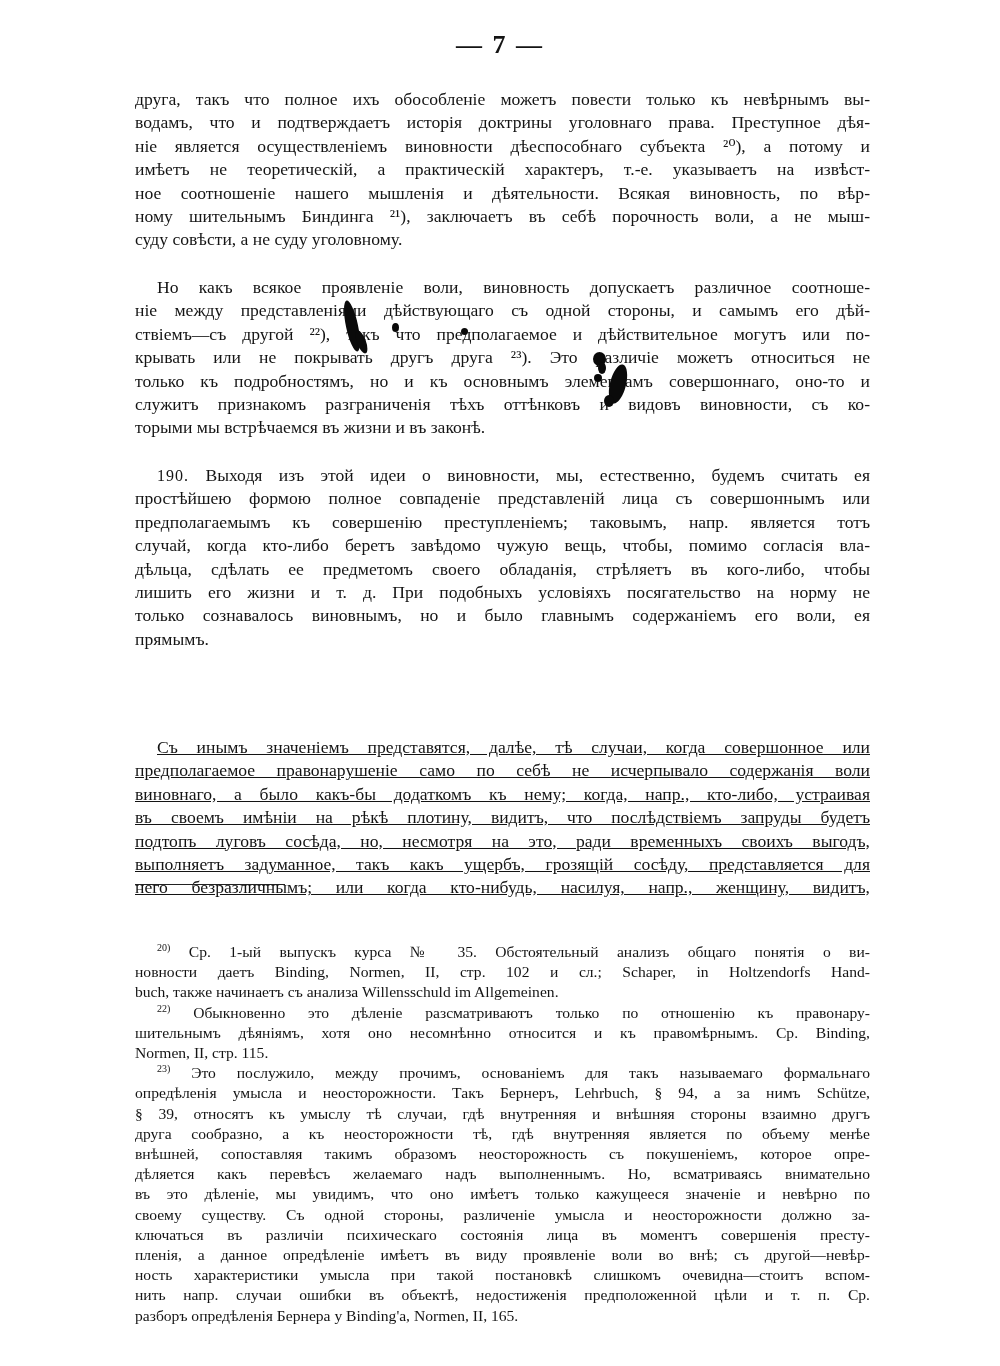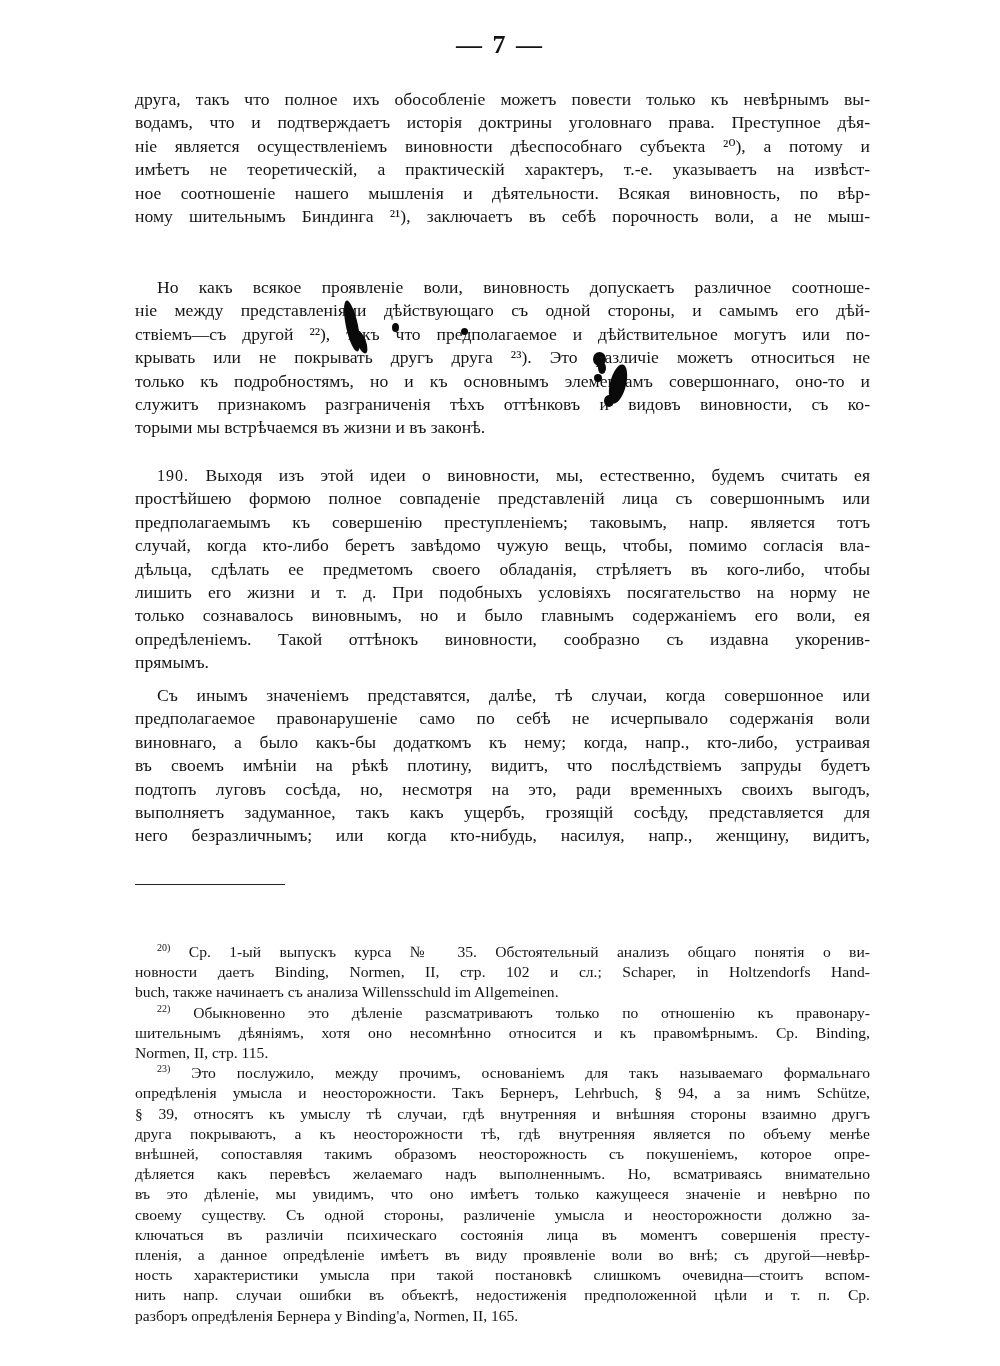--- a/index.html
+++ b/index.html
@@ -42,45 +42,45 @@
 
   <div class="page-number">— 7 —</div>
 
   <div class="body-text" style="top:88px;">
     <span class="line">друга, такъ что полное ихъ обособленіе можетъ повести только къ невѣрнымъ вы-</span>
     <span class="line">водамъ, что и подтверждаетъ исторія доктрины уголовнаго права. Преступное дѣя-</span>
     <span class="line">ніе является осуществленіемъ виновности дѣеспособнаго субъекта ²⁰), а потому и</span>
     <span class="line">имѣетъ не теоретическій, а практическій характеръ, т.-е. указываетъ на извѣст-</span>
     <span class="line">ное соотношеніе нашего мышленія и дѣятельности. Всякая виновность, по вѣр-</span>
     <span class="line">ному шительнымъ Биндинга ²¹), заключаетъ въ себѣ порочность воли, а не мыш-</span>
+    <span class="line last">суду совѣсти, а не суду уголовному.</span>
   </div>
 
   <div class="body-text" style="top:276px;">
     <span class="line indent">Но какъ всякое проявленіе воли, виновность допускаетъ различное соотноше-</span>
     <span class="line">ніе между представленіями дѣйствующаго съ одной стороны, и самымъ его дѣй-</span>
     <span class="line">ствіемъ—съ другой ²²), такъ что предполагаемое и дѣйствительное могутъ или по-</span>
     <span class="line">крывать или не покрывать другъ друга ²³). Это различіе можетъ относиться не</span>
     <span class="line">только къ подробностямъ, но и къ основнымъ элементамъ совершоннаго, оно-то и</span>
     <span class="line">служитъ признакомъ разграниченія тѣхъ оттѣнковъ и видовъ виновности, съ ко-</span>
     <span class="line last">торыми мы встрѣчаемся въ жизни и въ законѣ.</span>
   </div>
 
   <div class="body-text" style="top:464px;">
     <span class="line indent"><span class="sec-num">190.</span> <span>Выходя изъ этой идеи о виновности, мы, естественно, будемъ считать ея</span></span>
     <span class="line">простѣйшею формою полное совпаденіе представленій лица съ совершоннымъ или</span>
     <span class="line">предполагаемымъ къ совершенію преступленіемъ; таковымъ, напр. является тотъ</span>
     <span class="line">случай, когда кто-либо беретъ завѣдомо чужую вещь, чтобы, помимо согласія вла-</span>
     <span class="line">дѣльца, сдѣлать ее предметомъ своего обладанія, стрѣляетъ въ кого-либо, чтобы</span>
     <span class="line">лишить его жизни и т. д. При подобныхъ условіяхъ посягательство на норму не</span>
     <span class="line">только сознавалось виновнымъ, но и было главнымъ содержаніемъ его воли, ея</span>
-    <span class="line">опредѣленіемъ. Такой оттѣнокъ виновности, сообразно съ издавна укоренив-</span>
     <span class="line last">прямымъ.</span>
   </div>
 
-  <div class="body-text" style="top:684px;">
+  <div class="body-text" style="top:736px;text-decoration:underline;">
     <span class="line indent">Съ инымъ значеніемъ представятся, далѣе, тѣ случаи, когда совершонное или</span>
     <span class="line">предполагаемое правонарушеніе само по себѣ не исчерпывало содержанія воли</span>
     <span class="line">виновнаго, а было какъ-бы додаткомъ къ нему; когда, напр., кто-либо, устраивая</span>
     <span class="line">въ своемъ имѣніи на рѣкѣ плотину, видитъ, что послѣдствіемъ запруды будетъ</span>
     <span class="line">подтопъ луговъ сосѣда, но, несмотря на это, ради временныхъ своихъ выгодъ,</span>
     <span class="line">выполняетъ задуманное, такъ какъ ущербъ, грозящій сосѣду, представляется для</span>
     <span class="line">него безразличнымъ; или когда кто-нибудь, насилуя, напр., женщину, видитъ,</span>
   </div>
 
   <div class="rule"></div>
@@ -93,21 +93,21 @@
     </div>
     <div class="footnote">
       <span class="line indent"><span class="fnref">22)</span> <span>Обыкновенно это дѣленіе разсматриваютъ только по отношенію къ правонару-</span></span>
       <span class="line">шительнымъ дѣяніямъ, хотя оно несомнѣнно относится и къ правомѣрнымъ. Ср. Binding,</span>
       <span class="line last">Normen, II, стр. 115.</span>
     </div>
     <div class="footnote">
       <span class="line indent"><span class="fnref">23)</span> <span>Это послужило, между прочимъ, основаніемъ для такъ называемаго формальнаго</span></span>
       <span class="line">опредѣленія умысла и неосторожности. Такъ Бернеръ, Lehrbuch, § 94, а за нимъ Schütze,</span>
       <span class="line">§ 39, относятъ къ умыслу тѣ случаи, гдѣ внутренняя и внѣшняя стороны взаимно другъ</span>
-      <span class="line">друга покрываютъ, а къ неосторожности тѣ, гдѣ внутренняя является по объему менѣе</span>
+      <span class="line">друга сообразно, а къ неосторожности тѣ, гдѣ внутренняя является по объему менѣе</span>
       <span class="line">внѣшней, сопоставляя такимъ образомъ неосторожность съ покушеніемъ, которое опре-</span>
       <span class="line">дѣляется какъ перевѣсъ желаемаго надъ выполненнымъ. Но, всматриваясь внимательно</span>
       <span class="line">въ это дѣленіе, мы увидимъ, что оно имѣетъ только кажущееся значеніе и невѣрно по</span>
       <span class="line">своему существу. Съ одной стороны, различеніе умысла и неосторожности должно за-</span>
       <span class="line">ключаться въ различіи психическаго состоянія лица въ моментъ совершенія престу-</span>
       <span class="line">пленія, а данное опредѣленіе имѣетъ въ виду проявленіе воли во внѣ; съ другой—невѣр-</span>
       <span class="line">ность характеристики умысла при такой постановкѣ слишкомъ очевидна—стоитъ вспом-</span>
       <span class="line">нить напр. случаи ошибки въ объектѣ, недостиженія предположенной цѣли и т. п. Ср.</span>
       <span class="line last">разборъ опредѣленія Бернера у Binding'а, Normen, II, 165.</span>
     </div>

